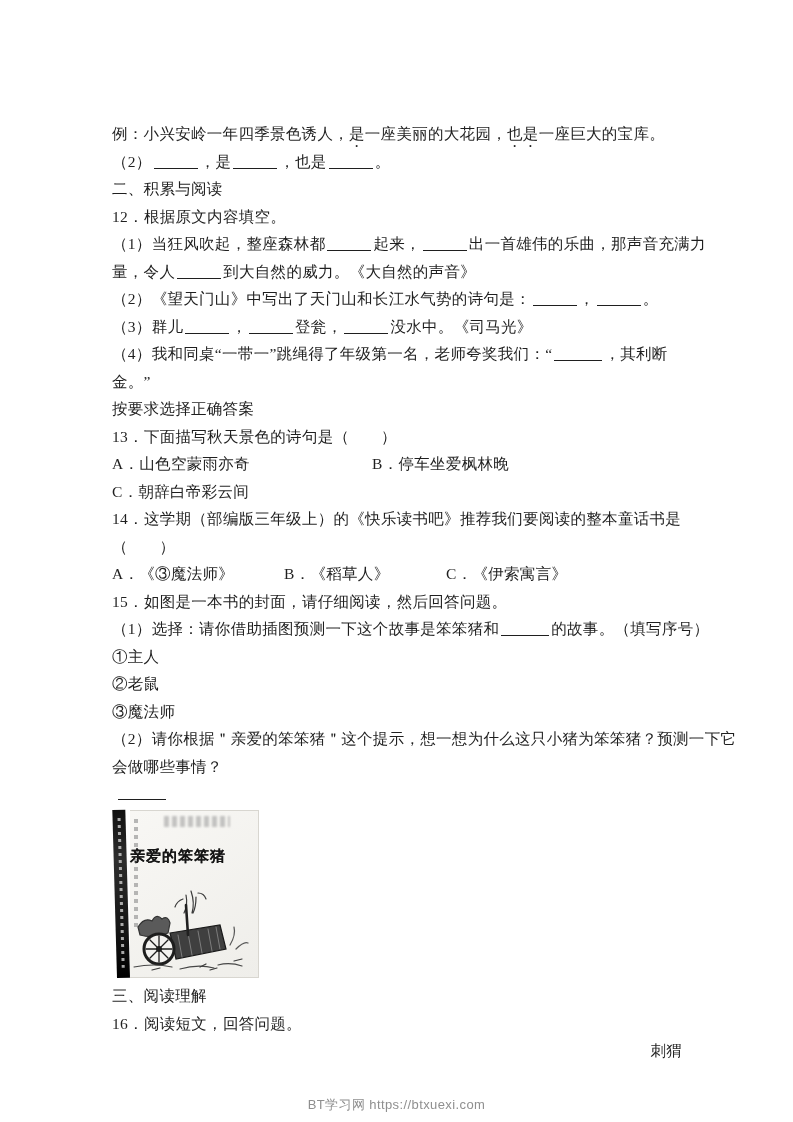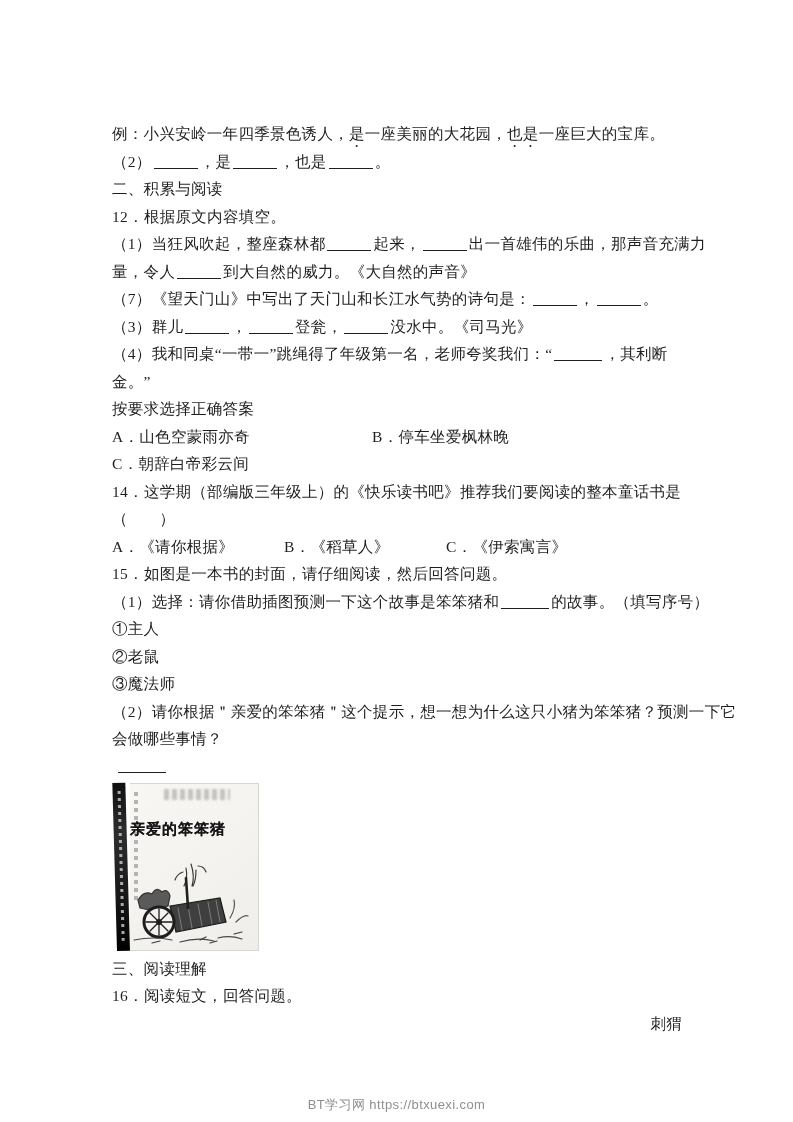--- a/index.html
+++ b/index.html
@@ -51,44 +51,45 @@
     <div class="line"><span>（2）</span><span class="blank"></span><span>，是</span><span class="blank"></span><span>，也是</span><span class="blank"></span><span>。</span></div>
 
     <div class="line">二、积累与阅读</div>
 
     <div class="line">12．根据原文内容填空。</div>
 
     <div class="line"><span>（1）当狂风吹起，整座森林都</span><span class="blank"></span><span>起来，</span><span class="blank"></span><span>出一首雄伟的乐曲，那声音充满力</span></div>
 
     <div class="line"><span>量，令人</span><span class="blank"></span><span>到大自然的威力。《大自然的声音》</span></div>
 
-    <div class="line"><span>（7）《望天门山》中写出了天门山和长江水气势的诗句是：</span><span class="blank"></span><span>，</span><span class="blank"></span><span>。</span></div>
+    <div class="line"><span>（2）《望天门山》中写出了天门山和长江水气势的诗句是：</span><span class="blank"></span><span>，</span><span class="blank"></span><span>。</span></div>
 
     <div class="line"><span>（3）群儿</span><span class="blank"></span><span>，</span><span class="blank"></span><span>登瓮，</span><span class="blank"></span><span>没水中。《司马光》</span></div>
 
     <div class="line"><span>（4）我和同桌“一带一”跳绳得了年级第一名，老师夸奖我们：“</span><span class="blank w48"></span><span>，其利断</span></div>
 
     <div class="line">金。”</div>
 
     <div class="line">按要求选择正确答案</div>
 
+    <div class="line">13．下面描写秋天景色的诗句是（　　）</div>
 
     <div class="line optrow">
         <span class="q13a">A．山色空蒙雨亦奇</span>
         <span>B．停车坐爱枫林晚</span>
       </div>
 
     <div class="line">C．朝辞白帝彩云间</div>
 
     <div class="line">14．这学期（部编版三年级上）的《快乐读书吧》推荐我们要阅读的整本童话书是</div>
 
     <div class="line">（　　）</div>
 
     <div class="line optrow">
-        <span class="q14a">A．《请你根据》</span>
+        <span class="q14a">A．《③魔法师》</span>
         <span class="q14b">B．《稻草人》</span>
         <span>C．《伊索寓言》</span>
       </div>
 
     <div class="line">15．如图是一本书的封面，请仔细阅读，然后回答问题。</div>
 
     <div class="line"><span>（1）选择：请你借助插图预测一下这个故事是笨笨猪和</span><span class="blank w48"></span><span>的故事。（填写序号）</span></div>
 
     <div class="line">①主人</div>
     <div class="line">②老鼠</div>

